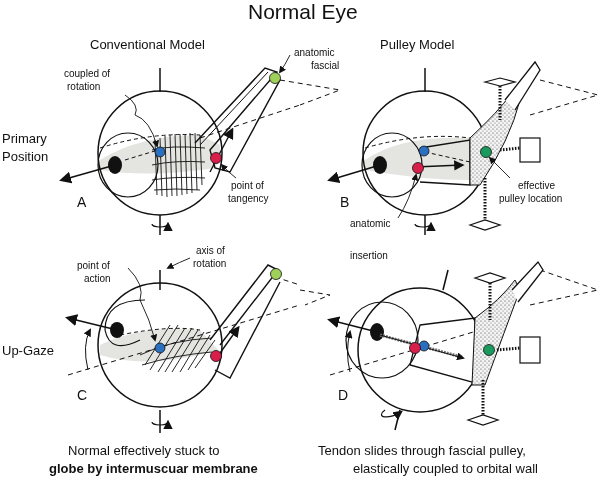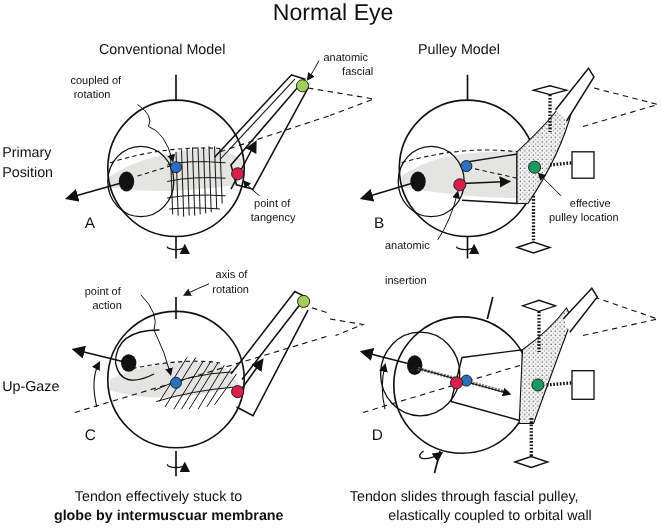--- a/index.html
+++ b/index.html
@@ -183,16 +183,16 @@
 
 <div class="t lbl" style="left:350px;top:218px;">anatomic</div>
 <div class="t lbl" style="left:350px;top:226px;margin-top:24px;">insertion</div>
 
 <div class="t lbl" style="left:77px;top:260px;">point of</div>
 <div class="t lbl" style="left:84px;top:273px;">action</div>
 
 <div class="t lbl" style="left:196px;top:245px;">axis of</div>
 <div class="t lbl" style="left:193px;top:258px;">rotation</div>
 
-<div class="t cap" style="left:68px;top:443px;">Tendon effectively stuck to</div>
+<div class="t cap" style="left:68px;top:443px;">Normal effectively stuck to</div>
 <div class="t cap" style="left:49px;top:461px;font-weight:bold;">globe by intermuscuar membrane</div>
 <div class="t cap" style="left:318px;top:443px;">Tendon slides through fascial pulley,</div>
 <div class="t cap" style="left:326px;top:461px;margin-left:27px;">elastically coupled to orbital wall</div>
 
 </body></html>

